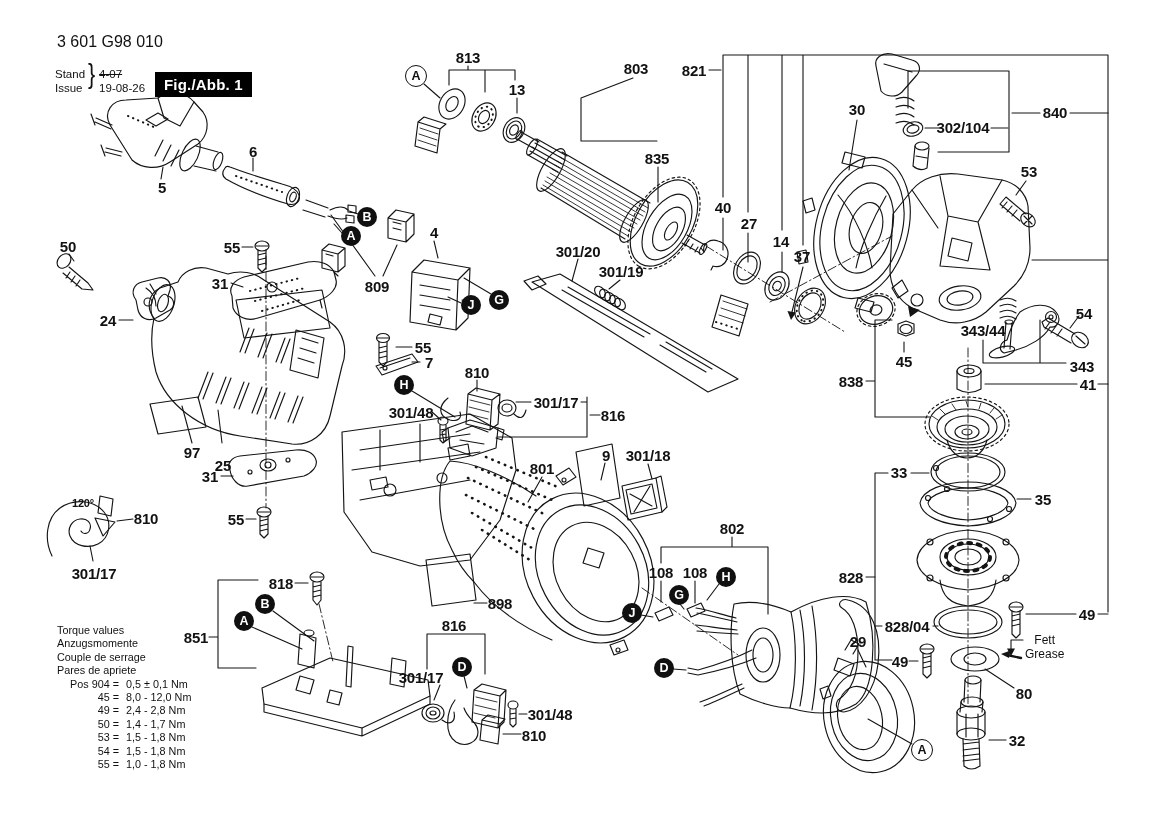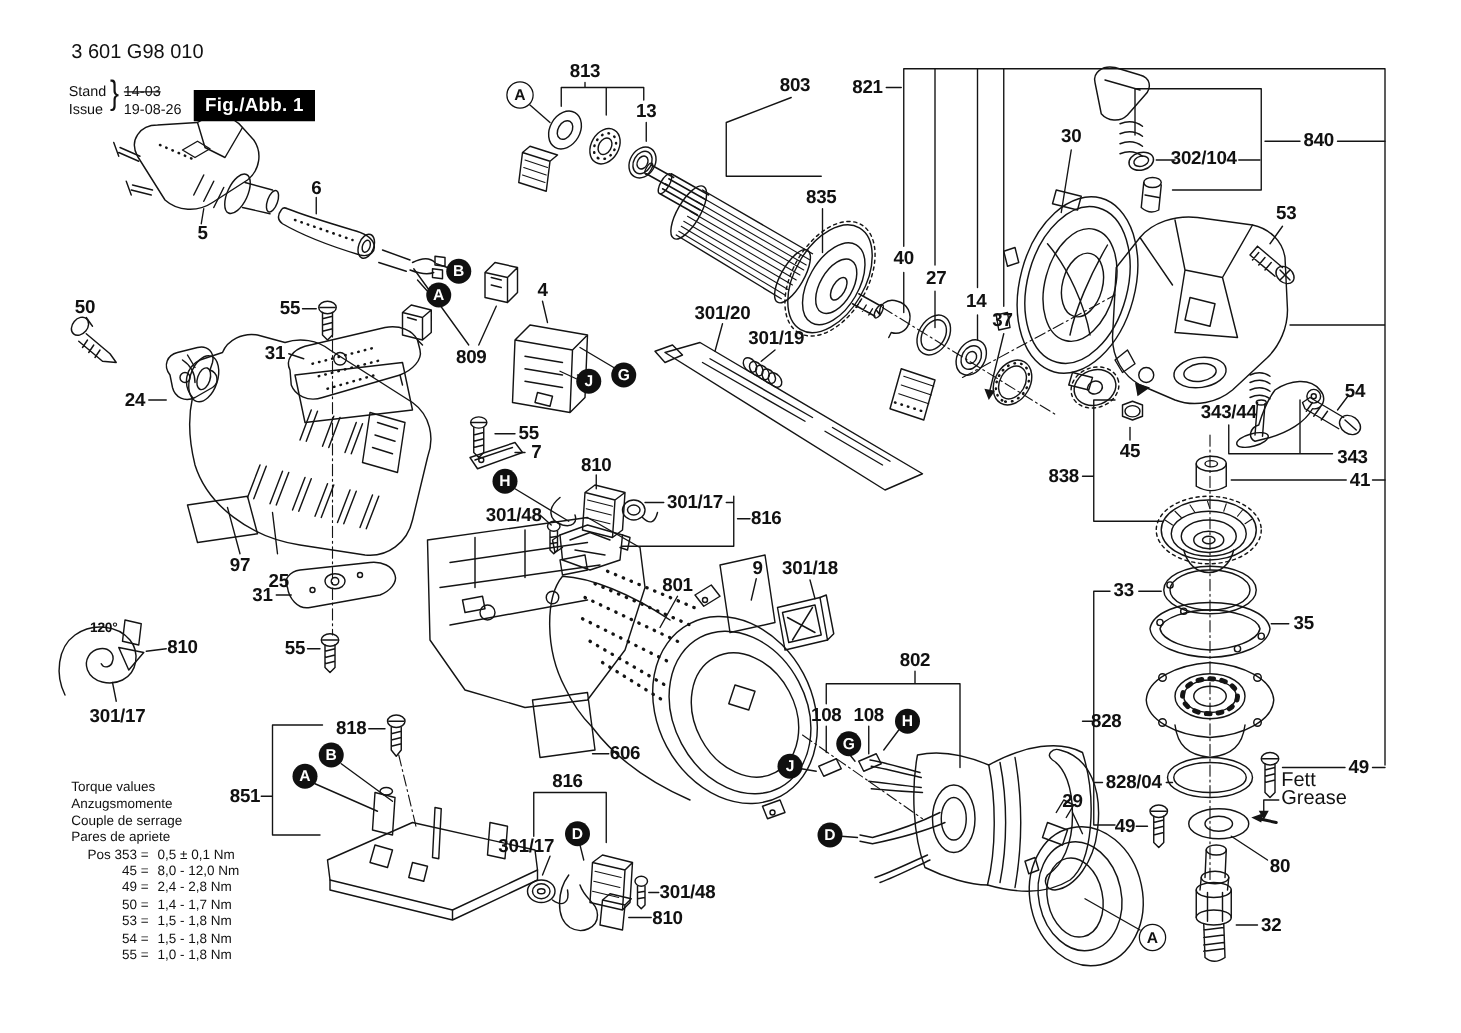--- a/index.html
+++ b/index.html
@@ -16,21 +16,21 @@
   #standissue{position:absolute;left:55px;top:67px;font-size:11.5px;line-height:14px;display:flex;align-items:flex-start;}
   .si-brace{font-size:27px;font-weight:400;margin:0 3px 0 2px;transform:scaleX(.8);}
   .struck{text-decoration:line-through;}
   #figbox{position:absolute;left:155px;top:72px;background:#000;color:#fff;font-weight:700;
           font-size:15px;padding:4px 9px;letter-spacing:0.2px;}
   #torque{position:absolute;left:57px;top:624px;font-size:10.8px;line-height:13.4px;}
   .trow{display:flex;}
   .tpos{width:62px;text-align:right;white-space:pre;}
   .tval{margin-left:7px;}
   #mods{position:absolute;left:205px;top:722px;font-size:11.5px;line-height:15.2px;}
-  #grease{position:absolute;left:1025px;top:618px;font-size:16px;line-height:13.5px;}
+  #grease{position:absolute;left:1025px;top:634px;font-size:12px;line-height:13.5px;text-align:center;}
   .ink{stroke:#141414;fill:none;stroke-width:1.15;stroke-linecap:round;stroke-linejoin:round;}
   .dots{stroke-dasharray:0.4 6.4;stroke-width:2.6;stroke-linecap:round;}
   .dots2{stroke-dasharray:0.4 5;stroke-width:2;stroke-linecap:round;}
   .teeth{stroke-dasharray:2.5 3;}
   .balls{stroke-dasharray:3 6.5;stroke-width:4;}
   .cl{stroke-dasharray:9 3 1.5 3;stroke-width:0.9;}
   .fillink{fill:#141414;stroke:none;}
   .hatch{stroke-width:0.85;}
 </style>
 </head>
@@ -487,35 +487,35 @@
 
 <div id="partnum">3 601 G98 010</div>
 
 <div id="standissue">
   <div>
     <div>Stand</div>
     <div>Issue</div>
   </div>
   <div class="si-brace">}</div>
   <div>
-    <div class="struck">14-03</div>
+    <div class="struck">4-07</div>
     <div>19-08-26</div>
   </div>
 </div>
 
 <div id="figbox">Fig./Abb. 1</div>
 
 <div id="torque">
   <div>Torque values</div>
   <div>Anzugsmomente</div>
   <div>Couple de serrage</div>
   <div>Pares de apriete</div>
   <div id="torque-entries">
         <div class="trow">
-          <span class="tpos">Pos 353 =</span>
+          <span class="tpos">Pos 904 =</span>
           <span class="tval">0,5 ± 0,1 Nm</span>
         </div>
         <div class="trow">
           <span class="tpos">45 =</span>
           <span class="tval">8,0 - 12,0 Nm</span>
         </div>
         <div class="trow">
           <span class="tpos">49 =</span>
           <span class="tval">2,4 - 2,8 Nm</span>
         </div>
@@ -583,31 +583,31 @@
       <div class="callout" style="left: 192px; top: 452px;">97</div>
       <div class="callout" style="left: 223px; top: 465px;">25</div>
       <div class="callout" style="left: 210px; top: 476px;">31</div>
       <div class="callout" style="left: 236px; top: 519px;">55</div>
       <div class="callout" style="left: 83px; top: 503px; font-size: 11px;">120°</div>
       <div class="callout" style="left: 146px; top: 518px;">810</div>
       <div class="callout" style="left: 94px; top: 573px;">301/17</div>
       <div class="callout" style="left: 542px; top: 468px;">801</div>
       <div class="callout" style="left: 606px; top: 455px;">9</div>
       <div class="callout" style="left: 648px; top: 455px;">301/18</div>
-      <div class="callout" style="left: 500px; top: 603px;">606</div>
+      <div class="callout" style="left: 500px; top: 603px;">898</div>
       <div class="callout" style="left: 454px; top: 625px;">816</div>
       <div class="callout" style="left: 421px; top: 677px;">301/17</div>
       <div class="callout" style="left: 550px; top: 714px;">301/48</div>
       <div class="callout" style="left: 534px; top: 735px;">810</div>
       <div class="callout" style="left: 281px; top: 583px;">818</div>
       <div class="callout" style="left: 196px; top: 637px;">851</div>
       <div class="callout" style="left: 732px; top: 528px;">802</div>
       <div class="callout" style="left: 661px; top: 572px;">108</div>
       <div class="callout" style="left: 695px; top: 572px;">108</div>
-      <div class="callout" style="left: 851px; top: 577px; margin-left: 34px;">828</div>
+      <div class="callout" style="left: 851px; top: 577px;">828</div>
       <div class="callout" style="left: 907px; top: 626px;">828/04</div>
       <div class="callout" style="left: 900px; top: 661px;">49</div>
       <div class="callout" style="left: 858px; top: 641px;">29</div>
       <div class="callout" style="left: 1087px; top: 614px;">49</div>
       <div class="callout" style="left: 1024px; top: 693px;">80</div>
       <div class="callout" style="left: 1017px; top: 740px;">32</div>
       <div class="callout" style="left: 899px; top: 472px;">33</div>
       <div class="callout" style="left: 1043px; top: 499px;">35</div>
       <div class="marker outline" style="left: 416px; top: 76px;">A</div>
       <div class="marker filled" style="left: 367px; top: 217px;">B</div>

